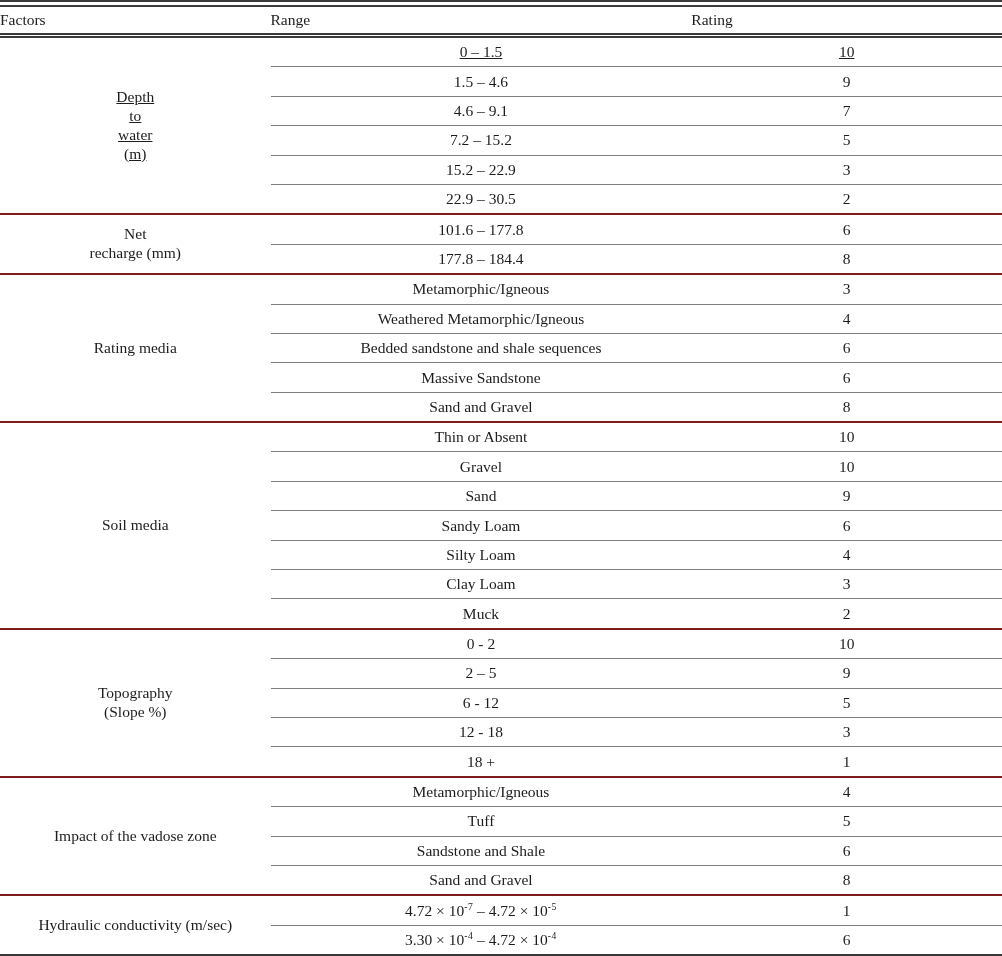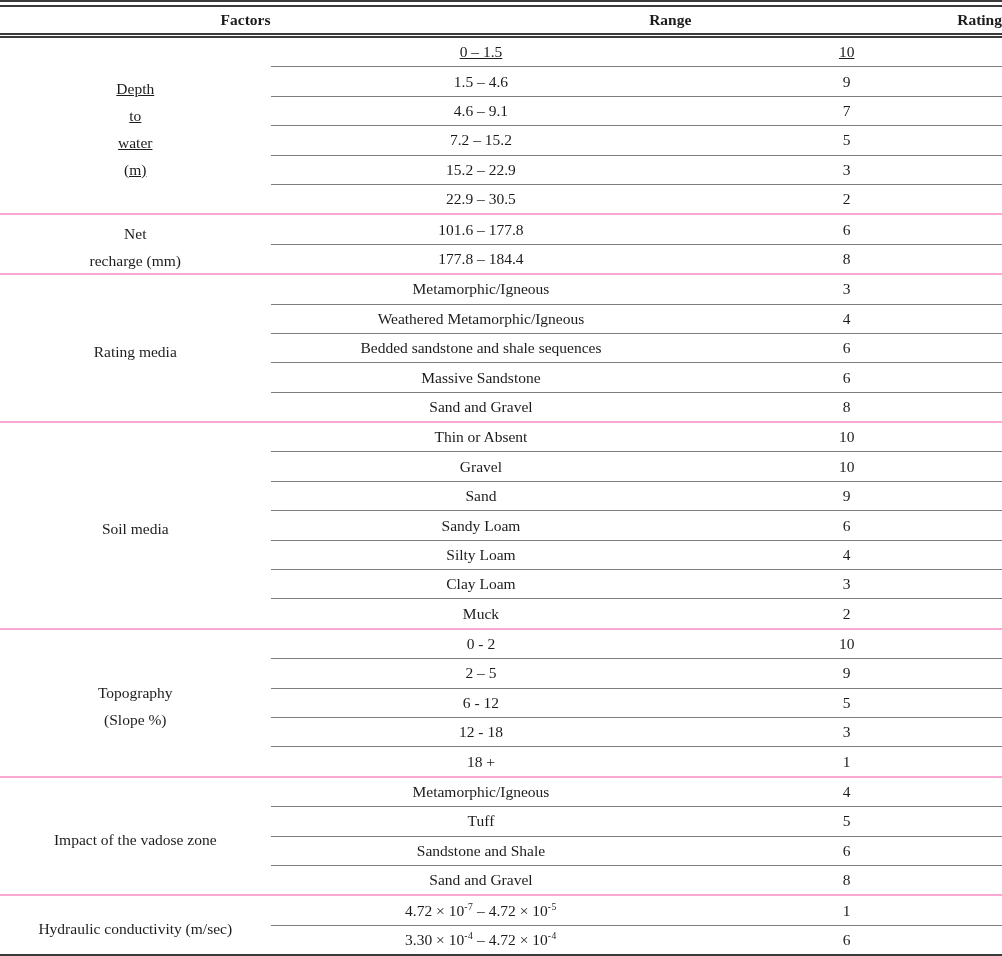--- a/index.html
+++ b/index.html
@@ -21,46 +21,46 @@
     table-layout: fixed;
     border-top: 7px double #3a3a3a;
     border-bottom: 2px solid #3a3a3a;
     font-size: 15.5px;
   }
   col.c-factor { width: 27%; }
   col.c-range  { width: 42%; }
   col.c-rating { width: 31%; }
 
   thead th {
-    font-weight: bold;
-    text-align: right;
+    font-weight: normal;
+    text-align: left;
     vertical-align: middle;
     height: 26px;
     padding: 0;
     border-bottom: 5px double #3a3a3a;
   }
   tbody td {
     text-align: center;
     vertical-align: middle;
     height: 28.4px;
     padding: 0;
     line-height: 1.15;
   }
   
   tbody td.range-cell,
   tbody td.rating-cell {
     border-top: 1px solid #7d7d7d;
   }
   tbody tr.group-start td {
-    border-top: 2px solid #f9a8d4;
+    border-top: 2px solid #7f1d1d;
   }
   
   tbody tr.first-row td { border-top: none; text-decoration: underline; }
 
-  td.factor-cell div { line-height: 1.22; margin-top: 8px; }
+  td.factor-cell div { line-height: 1.22; }
 
   sup.exp {
     font-size: 0.62em;
     line-height: 0;
     vertical-align: super;
     letter-spacing: 0.5px;
   }
 </style>
 </head>
 <body>

